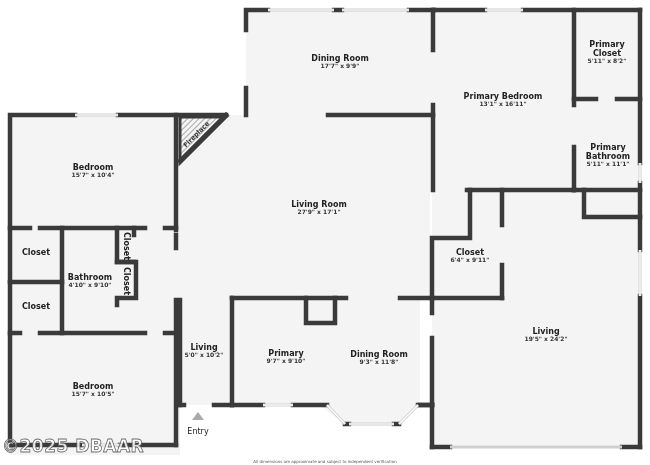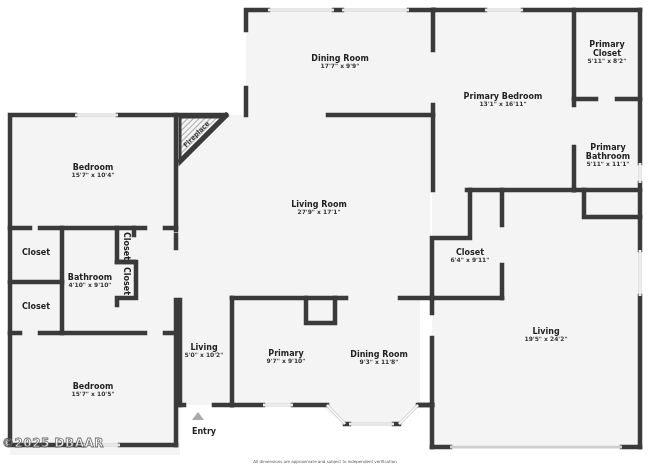--- a/index.html
+++ b/index.html
@@ -7,24 +7,24 @@
   #plan{position:absolute;left:0;top:0;width:650px;height:465px;}
   .floor{fill:#f4f4f4;}
   .wall{stroke:#3a3a3a;stroke-width:4.5;fill:none;stroke-linecap:square;}
   .win{stroke:#cfcfcf;stroke-width:3;fill:none;}
   .winw{stroke:#ffffff;stroke-width:1.2;fill:none;}
   .lbl{position:absolute;transform:translate(-50%,-50%);text-align:center;color:#222;white-space:nowrap;line-height:1.15;}
   .lbl .n{font-weight:bold;font-size:8px;display:block;}
   .lbl .d{font-size:6px;display:block;font-weight:bold;color:#333;}
   .rot90{transform:translate(-50%,-50%) rotate(90deg);}
   .rot-45{transform:translate(-50%,-50%) rotate(-45deg);}
-  .copyright{position:absolute;left:2px;top:436px;font-size:12px;color:#fff;font-weight:bold;
+  .copyright{position:absolute;left:2px;top:436px;font-size:17px;color:#fff;font-weight:bold;
     -webkit-text-stroke:0.8px #555;letter-spacing:0.5px;opacity:0.85;}
   .disclaimer{position:absolute;left:325px;top:461px;transform:translate(-50%,-50%);font-size:4px;color:#555;white-space:nowrap;}
-  .entry-lbl{position:absolute;left:198px;top:431px;transform:translate(-50%,-50%);font-size:8px;font-weight:bold;color:#222;margin-left:6px;}
+  .entry-lbl{position:absolute;left:198px;top:431px;transform:translate(-50%,-50%);font-size:8px;font-weight:normal;color:#222;}
 </style>
 </head>
 <body>
 
 <svg id="plan" viewBox="0 0 650 465" xmlns="http://www.w3.org/2000/svg">
   <defs>
     <pattern id="hatch" width="4" height="4" patternUnits="userSpaceOnUse" patternTransform="rotate(45)">
       <rect width="4" height="4" fill="#f4f4f4"></rect>
       <line x1="0" y1="0" x2="0" y2="4" stroke="#777" stroke-width="1.2"></line>
     </pattern>

